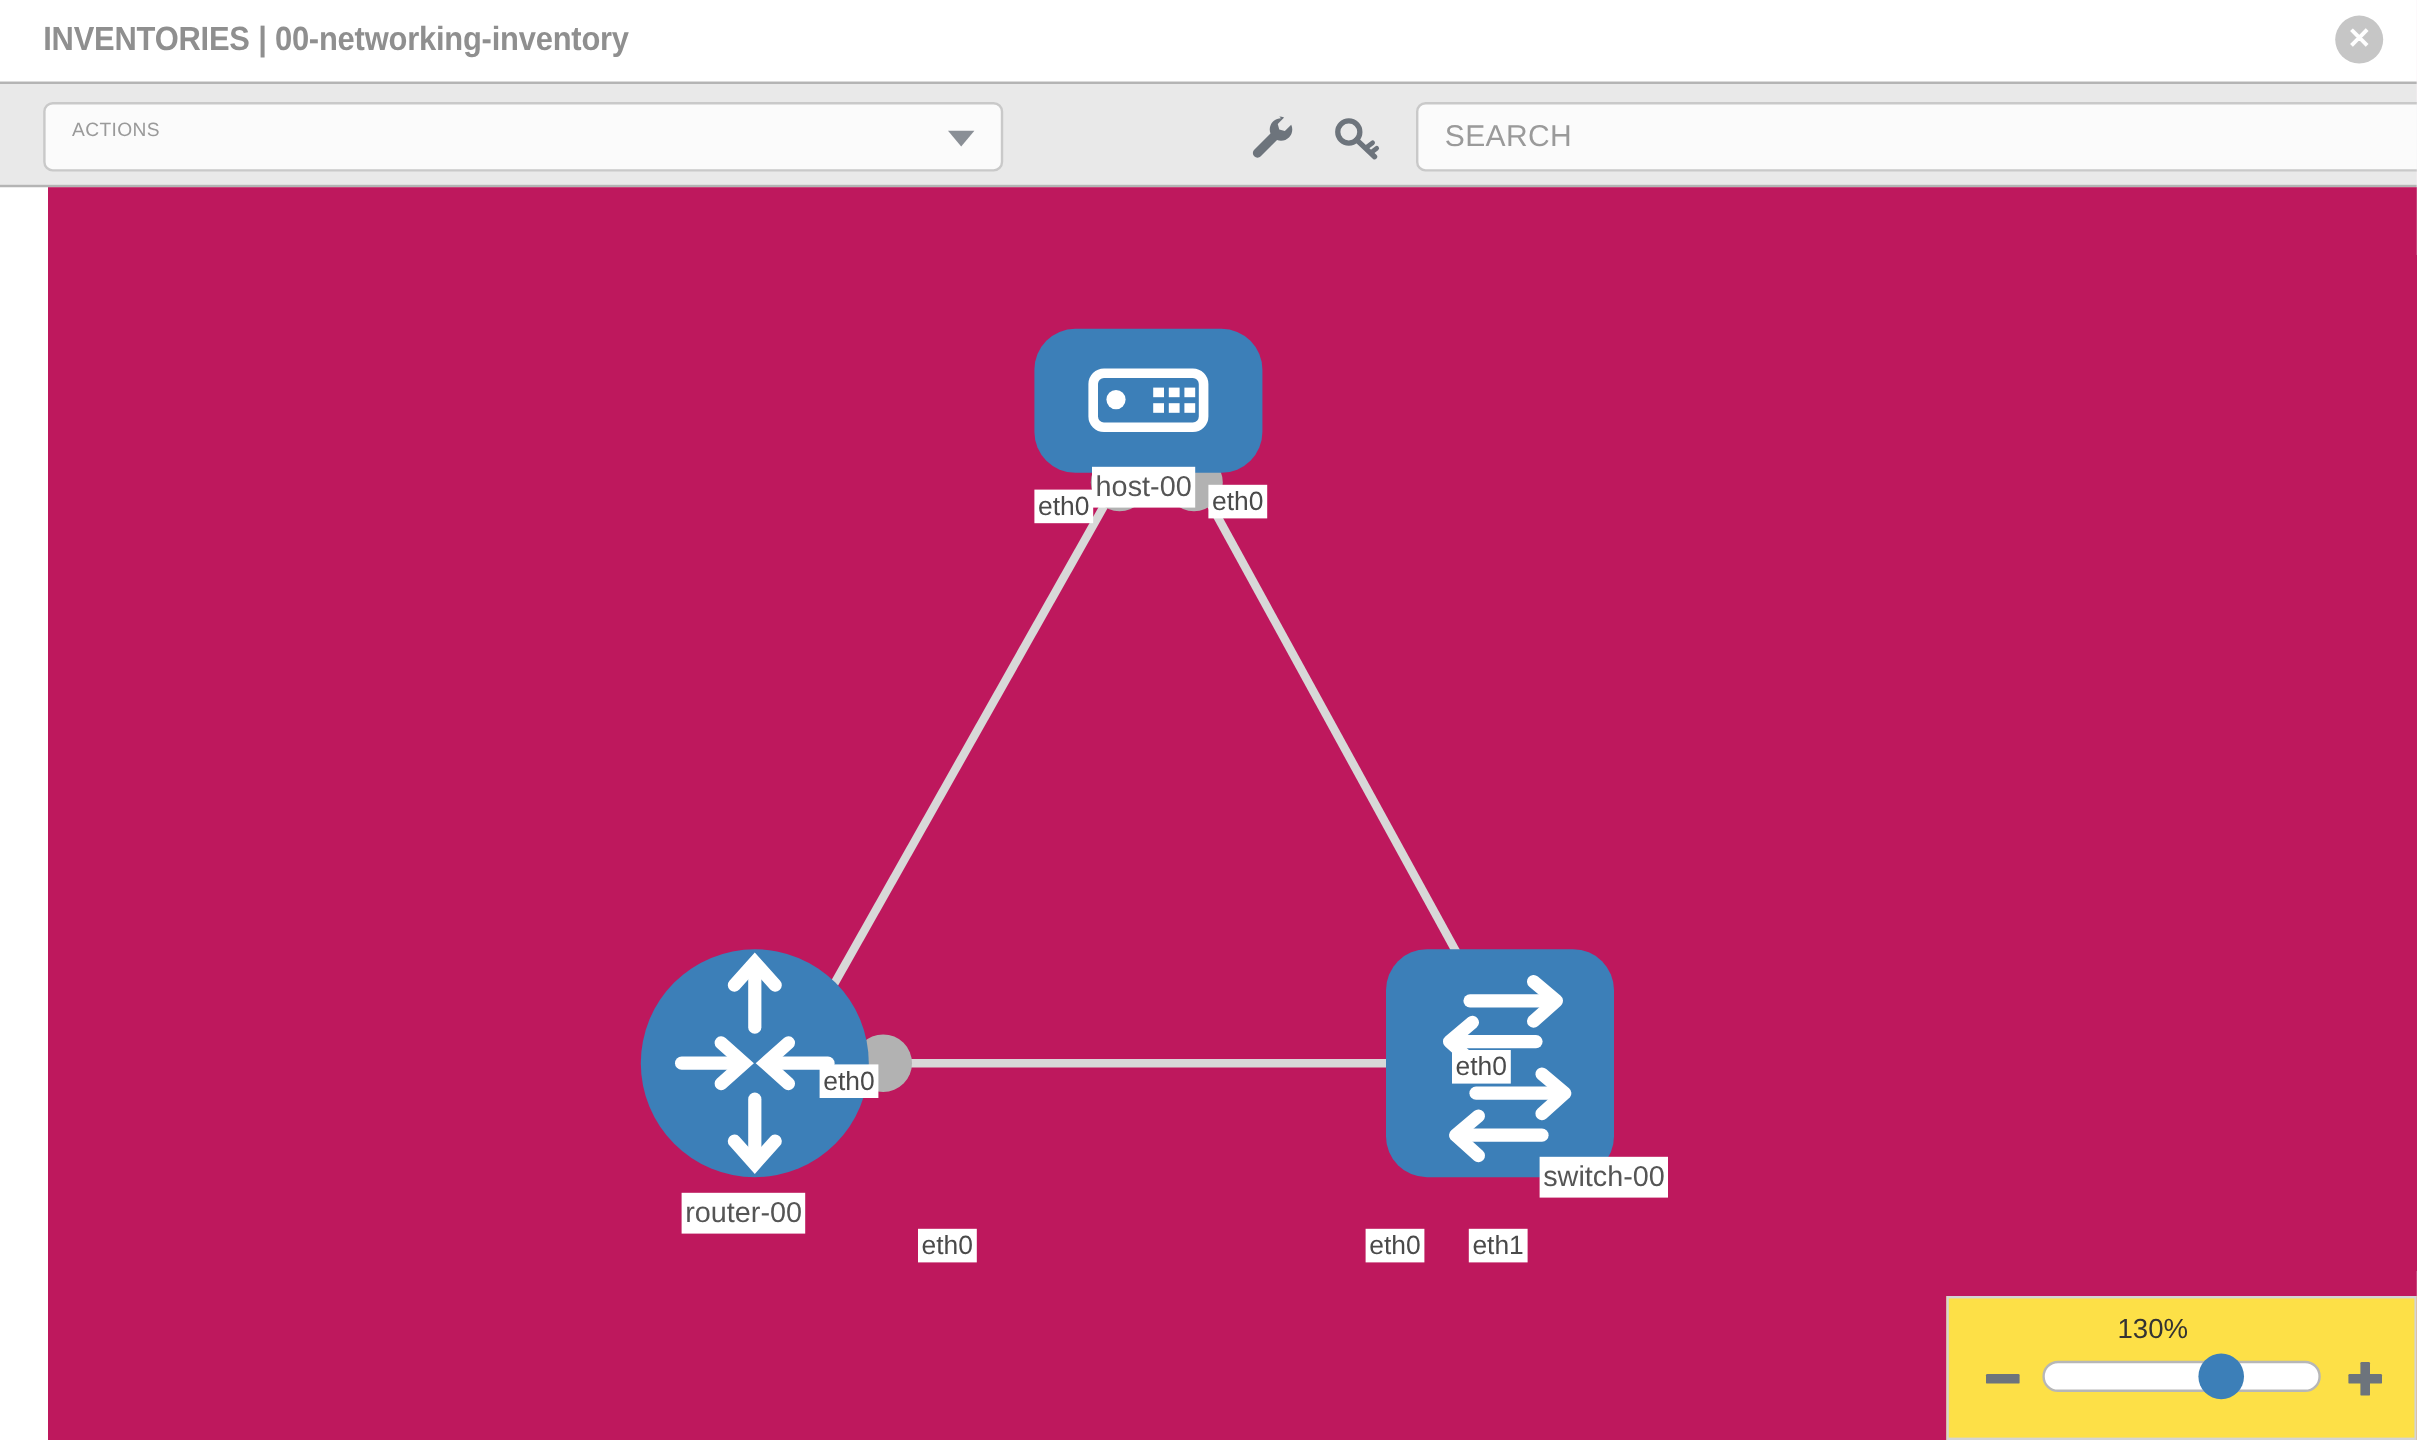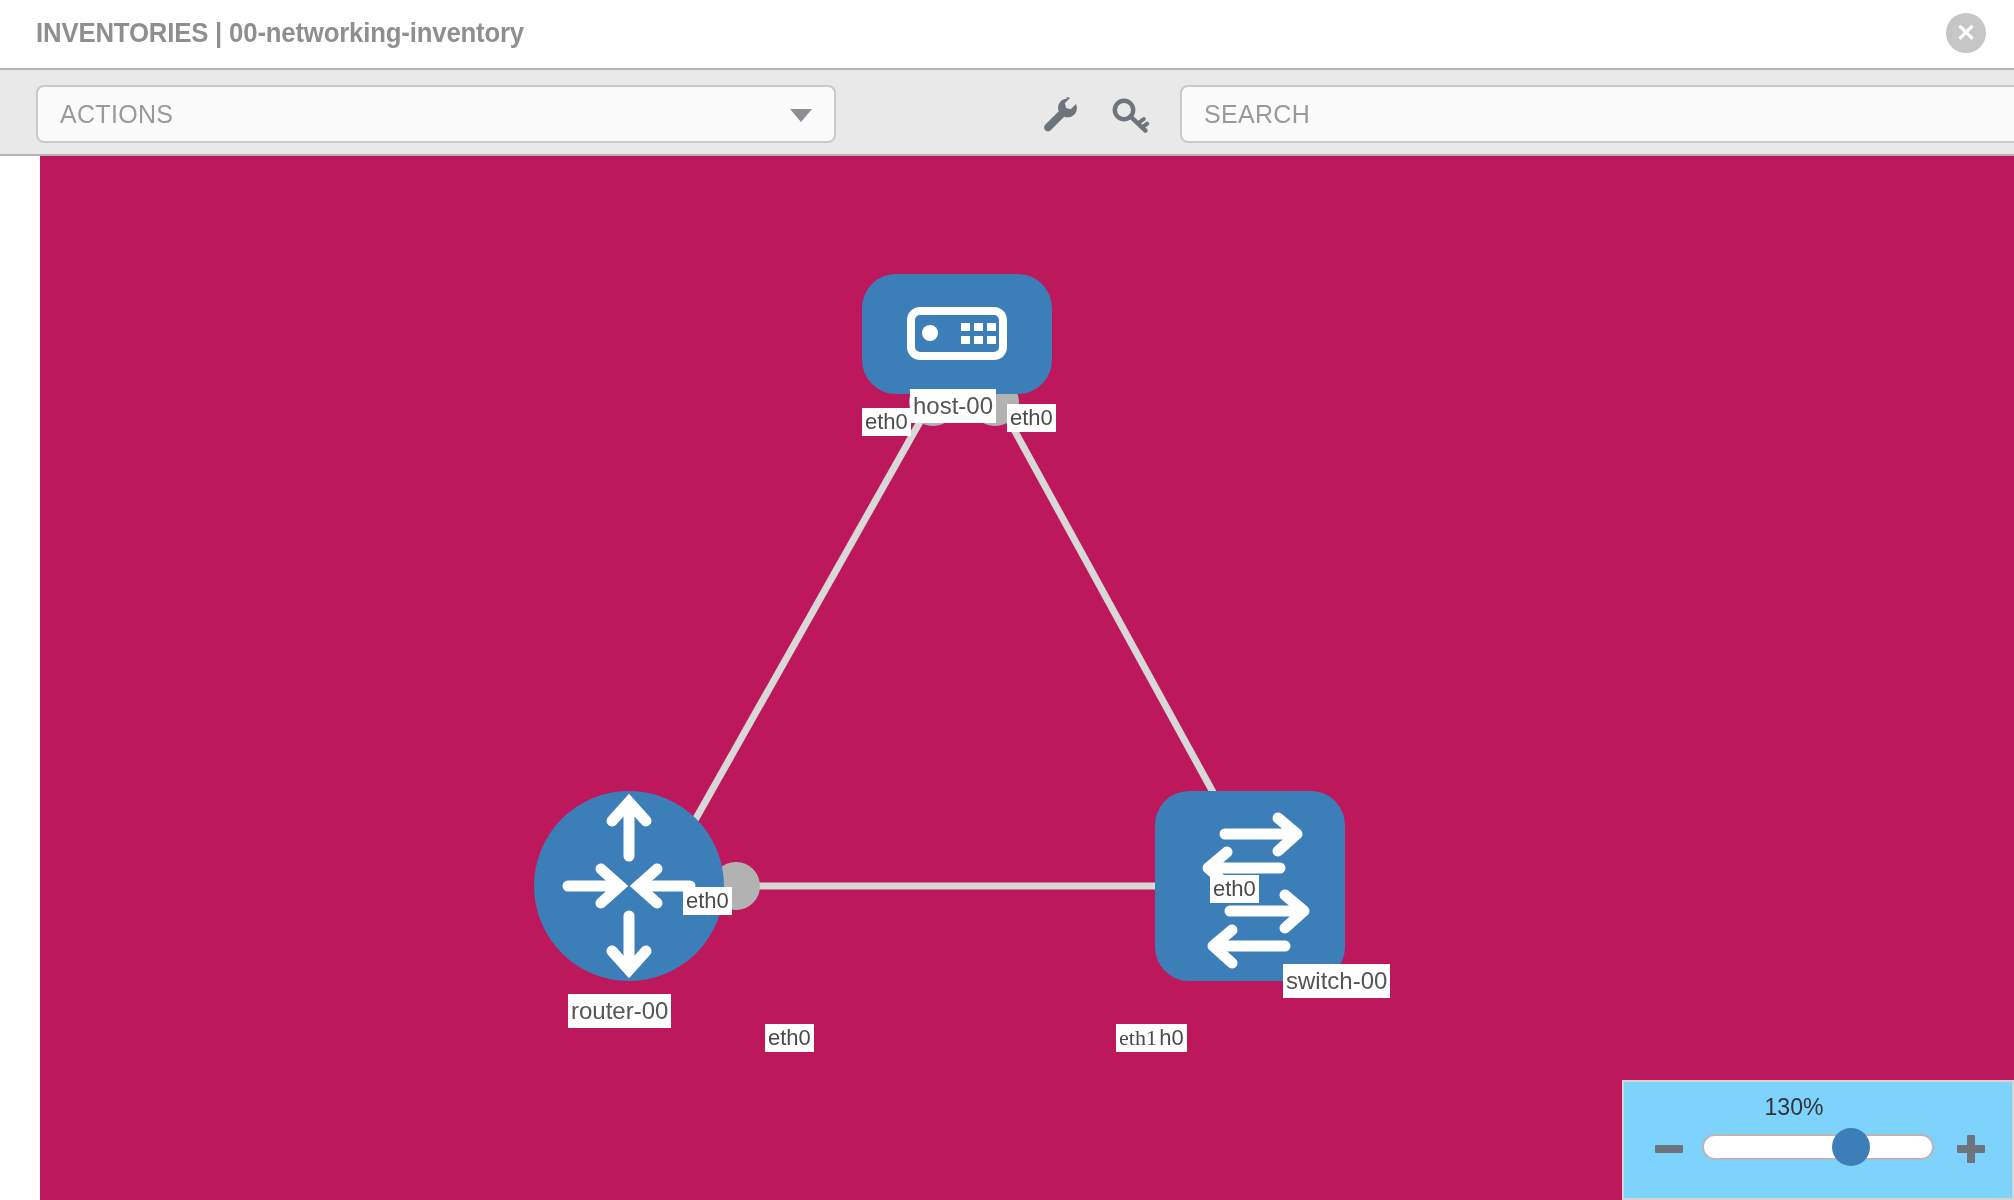--- a/index.html
+++ b/index.html
@@ -86,21 +86,21 @@
     background: #fbfbfb;
     border: 2px solid #c9c9c9;
     border-radius: 8px;
     box-sizing: border-box;
     cursor: pointer;
   }
   .actions-select .sel-label {
     position: absolute;
     left: 22px;
     top: 13px;
-    font-size: 25px;
+    font-size: 16px;
     color: #9a9a9a;
     letter-spacing: 0.3px;
     white-space: nowrap;
   }
   .caret {
     position: absolute;
     right: 22px;
     top: 50%;
     margin-top: -5px;
     width: 0; height: 0;
@@ -181,21 +181,21 @@
     white-space: nowrap;
   }
 
   
   .zoom-panel {
     position: absolute;
     left: 1622px;
     top: 1080px;
     width: 392px;
     height: 120px;
-    background: #7dd3fc;
+    background: #fde047;
     border: 2px solid #d4d4d4;
     box-sizing: border-box;
   }
   .zoom-value {
     position: absolute;
     top: 12px;
     left: 0;
     width: 340px;
     text-align: center;
     font-size: 23px;
@@ -361,21 +361,21 @@
     <div class="edge-label" style="left:967px; top:248px;">eth0</div>
 
     <div class="edge-label" style="left:643px; top:731px;">eth0</div>
 
     <div class="edge-label" style="left:1170px; top:719px;">eth0</div>
 
     <div class="edge-label" style="left:725px; top:868px;">eth0</div>
 
     <div class="edge-label" style="left:1098px; top:868px;">eth0</div>
 
-    <div class="edge-label" style="left:1076px; top:868px;font-family:Liberation Serif, serif;">eth1</div>
+    <div class="edge-label" style="left:1184px; top:868px;">eth1</div>
 
     <div class="node-label" style="left:870px; top:233px;">host-00</div>
 
     <div class="node-label" style="left:528px; top:838px;">router-00</div>
 
     <div class="node-label" style="left:1243px; top:808px;">switch-00</div>
   </div>
 
   <div class="zoom-panel">
     <div class="zoom-value">130%</div>

